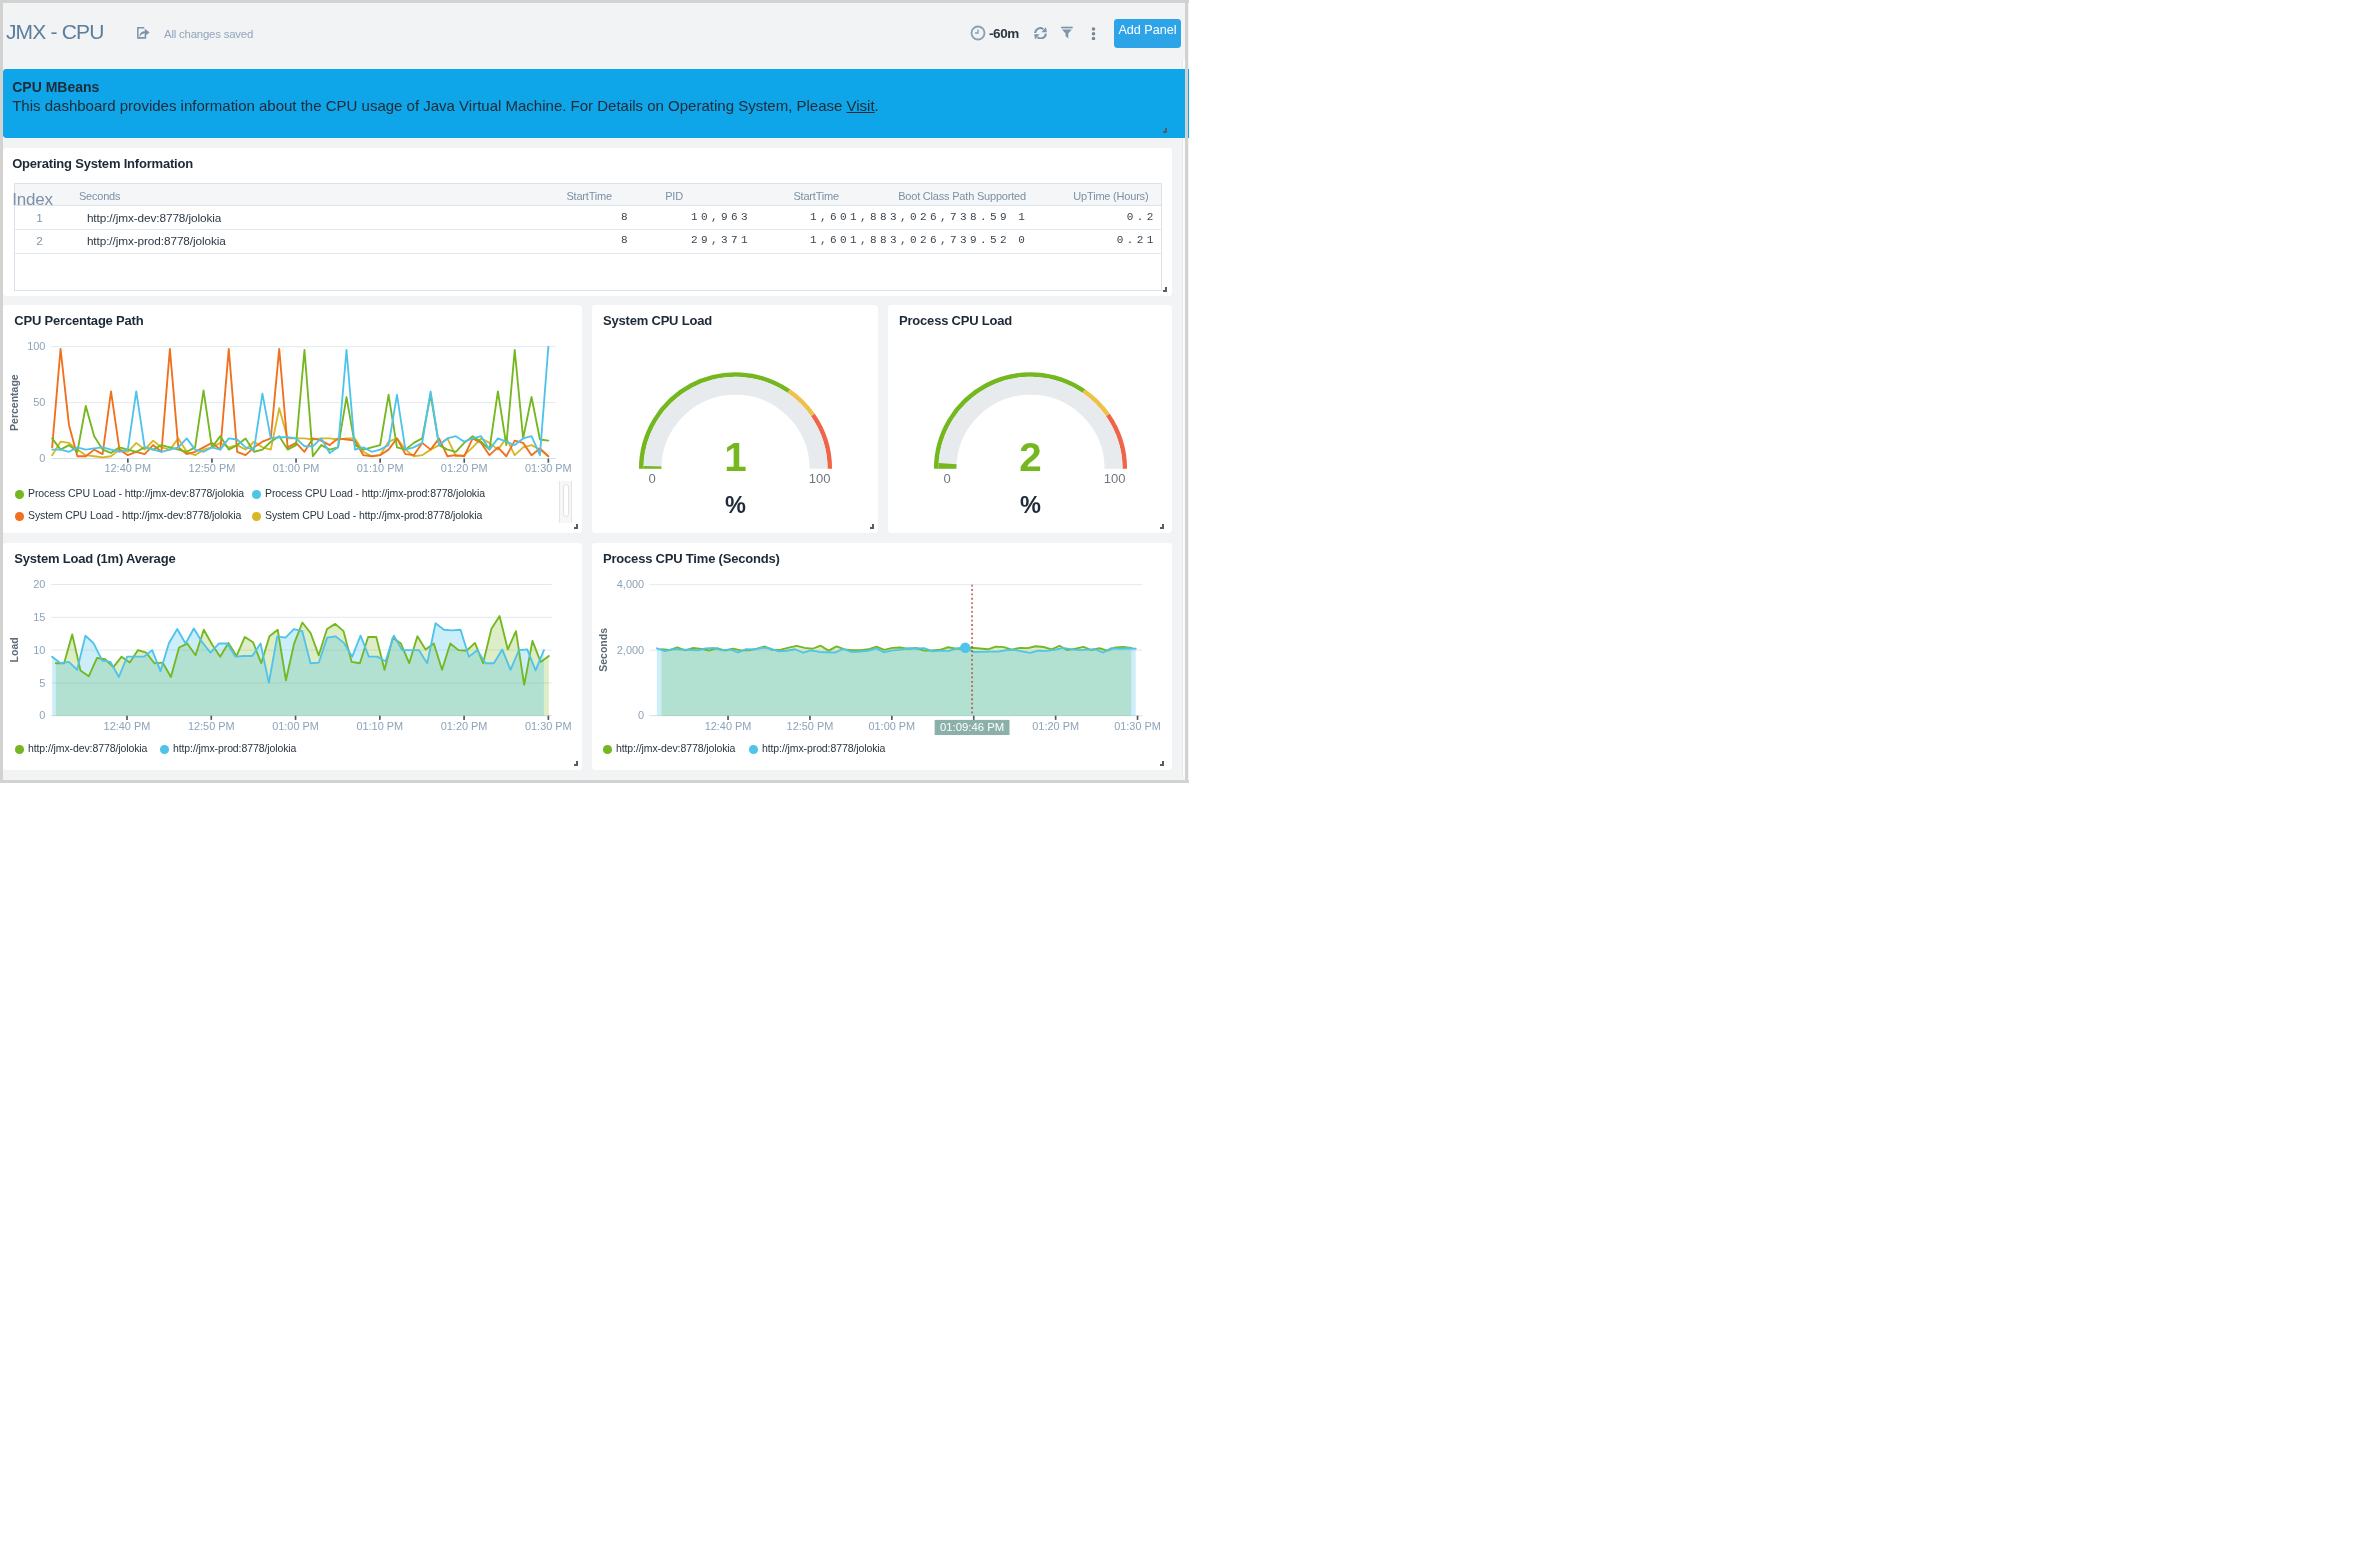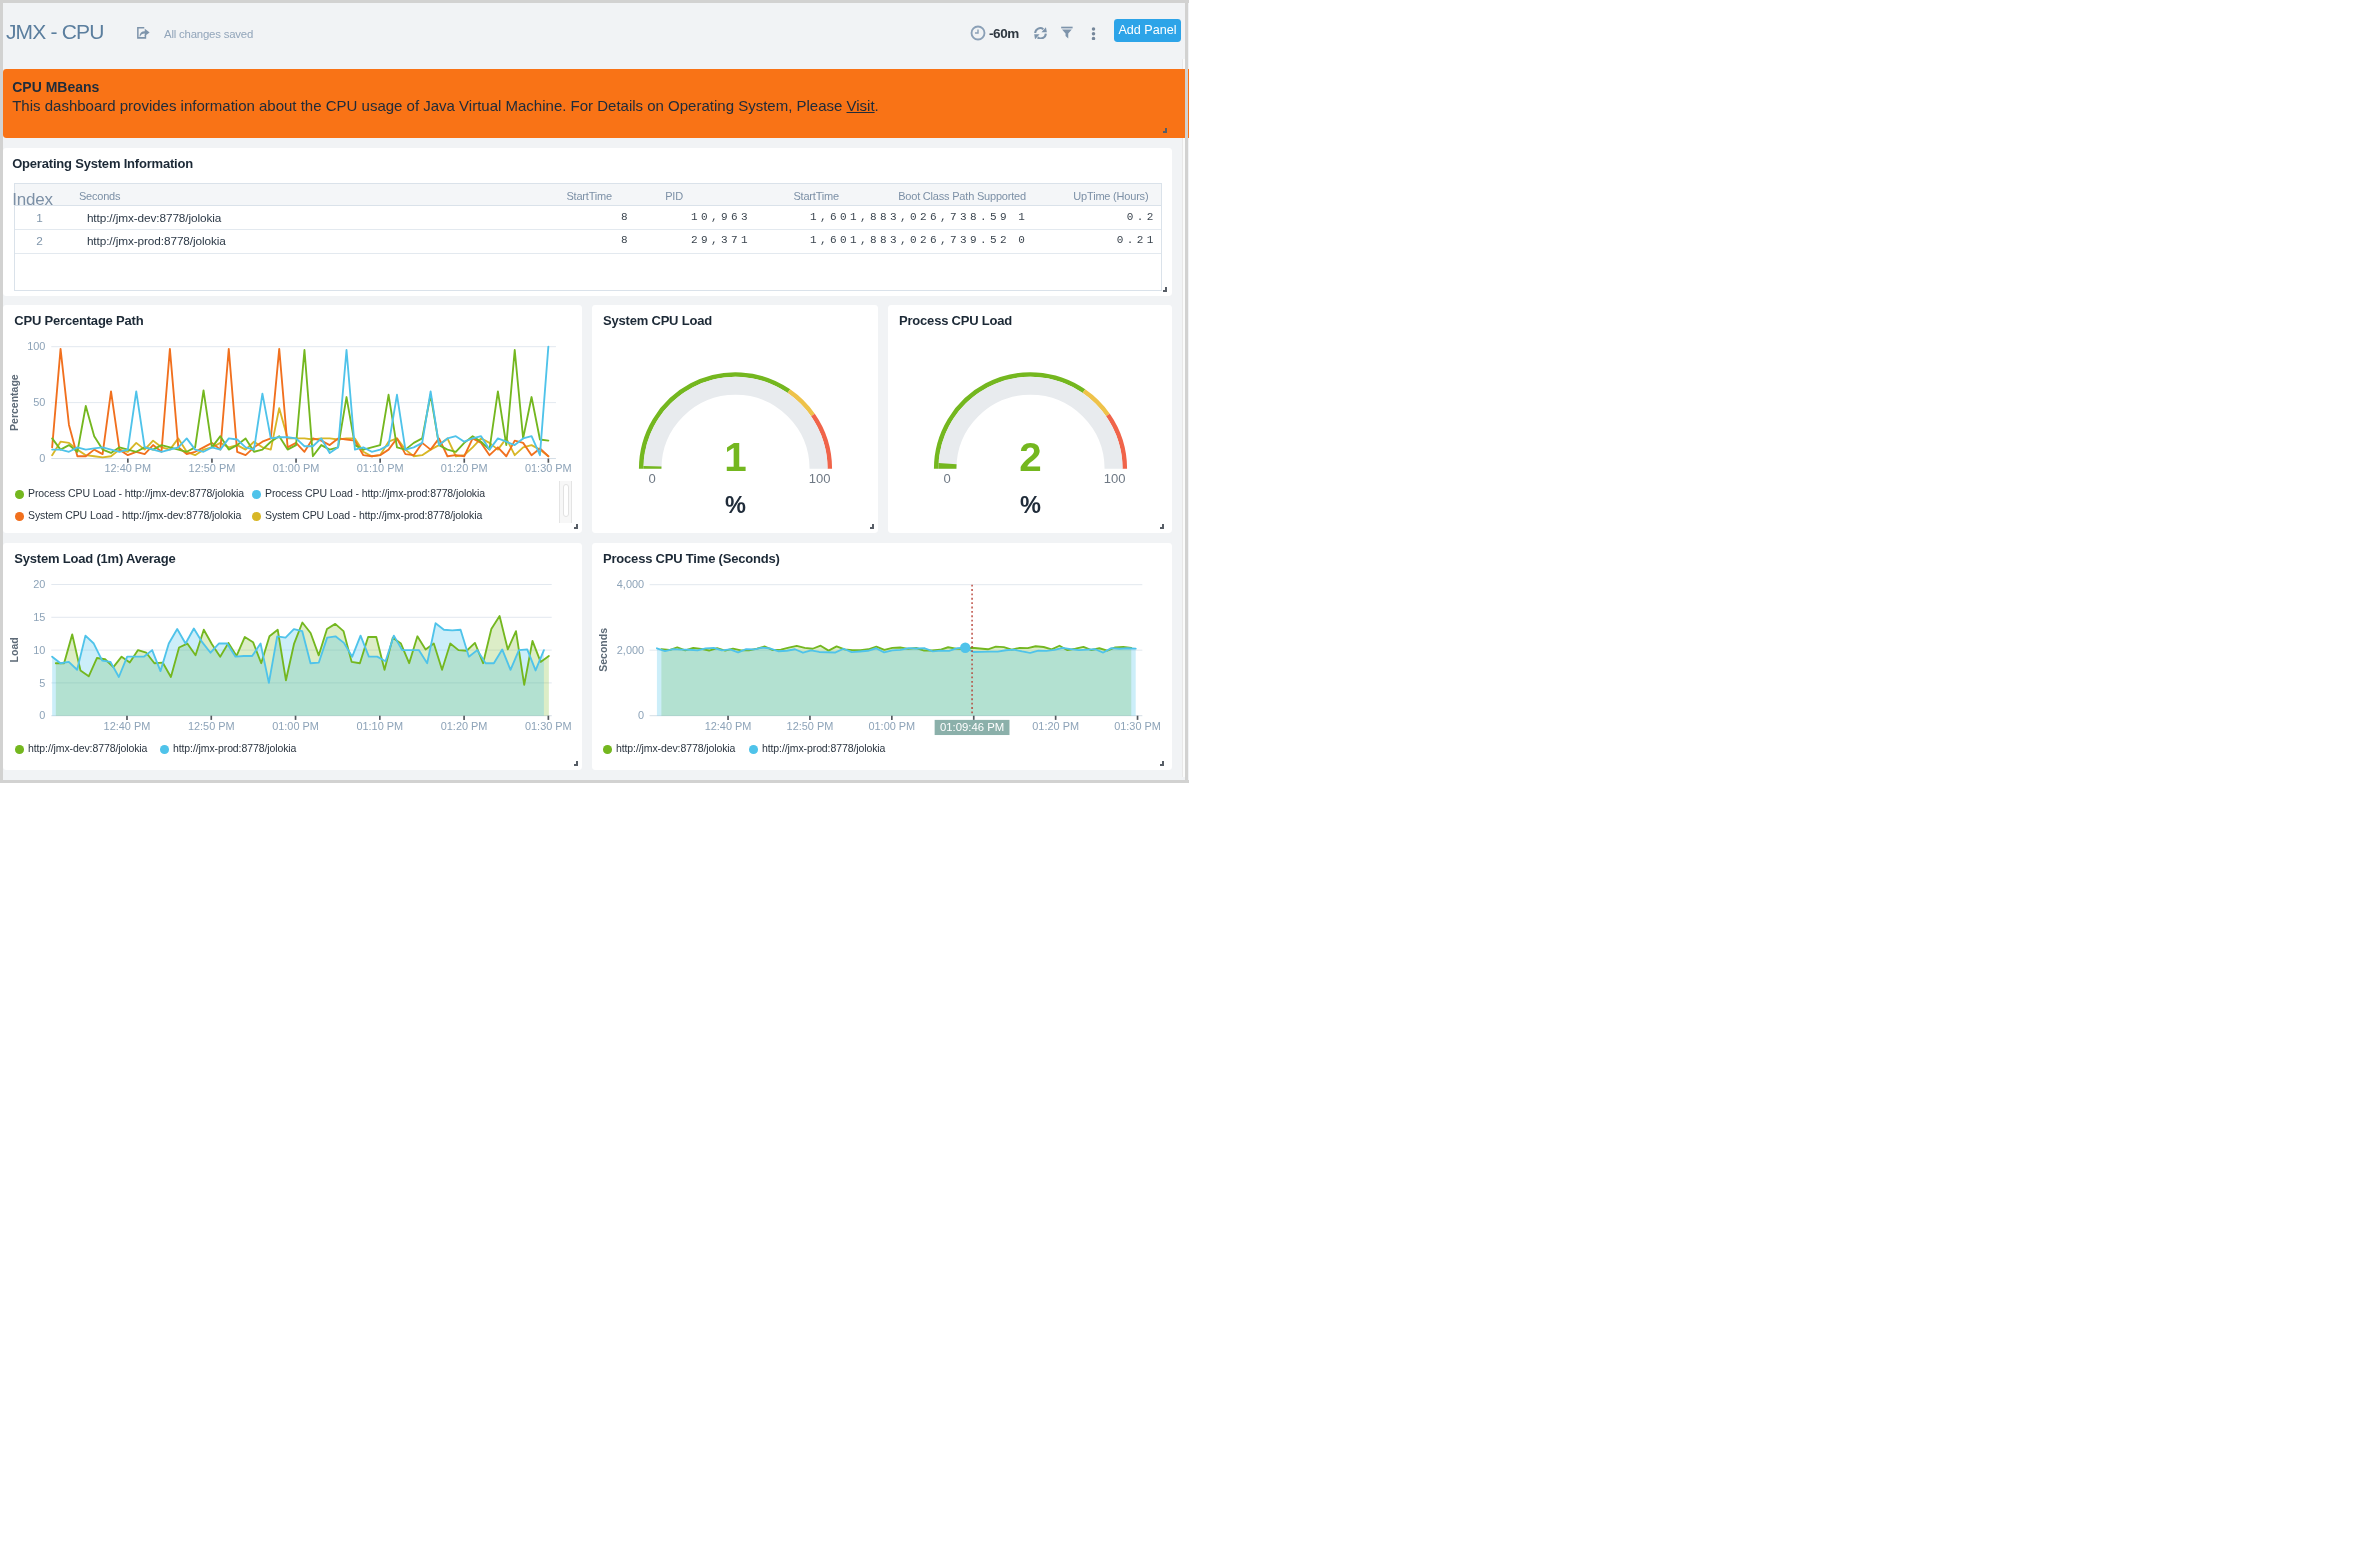--- a/index.html
+++ b/index.html
@@ -25,22 +25,22 @@
 </svg>
 <svg width="11.8" height="13.5" viewBox="0 0 14 16" style="position:absolute;left:1061px;top:26px">
 <rect x="0.2" y="0.8" width="13.6" height="2" fill="#7e94ab"></rect>
 <path d="M1.2 4 H12.8 L8.6 8.8 V14.8 L5.4 12 V8.8 Z" fill="#7e94ab"></path>
 </svg>
 <svg width="5" height="13.5" viewBox="0 0 6 16" style="position:absolute;left:1091px;top:26.5px">
 <circle cx="3" cy="2.2" r="2.1" fill="#76879b"></circle>
       <circle cx="3" cy="8" r="2.1" fill="#76879b"></circle>
       <circle cx="3" cy="13.8" r="2.1" fill="#76879b"></circle>
 </svg>
-<div style="position:absolute;left:1114px;top:19.3px;width:67px;height:23px;background:#2da4e8;border-radius:3.4px;color:#fff;font-size:12.6px;text-align:center;line-height:23px">Add Panel</div>
-<div class="panel" style="left:3.4px;top:69px;width:1308px;height:69px;background:#f97316">
+<div style="position:absolute;left:1114px;top:19.3px;width:67px;height:29px;background:#2da4e8;border-radius:3.4px;color:#fff;font-size:12.6px;text-align:center;line-height:23px">Add Panel</div>
+<div class="panel" style="left:3.4px;top:69px;width:1308px;height:69px;background:#0ea5e9">
 <div style="position:absolute;left:8.8px;top:9.7px;font-size:14px;font-weight:bold;color:#202c3a">CPU MBeans</div>
 <div style="position:absolute;left:8.8px;top:28px;font-size:15px;font-weight:normal;color:#202c3a">This dashboard provides information about the CPU usage of Java Virtual Machine. For Details on Operating System, Please <span style="text-decoration:underline">Visit</span>.</div>
 <div style="position:absolute;left:1160px;top:59px;width:3.9px;height:5px;border-right:2.2px solid #575d66;border-bottom:2.2px solid #575d66;z-index:5"></div>
 </div>
 <div class="panel" style="left:3.4px;top:148px;width:1169px;height:148px">
 <div style="position:absolute;left:8.8px;top:8.4px;font-size:13px;font-weight:bold;color:#1c2936;letter-spacing:-0.2px">Operating System Information</div>
 <div style="position:absolute;left:10.5px;top:35px;width:1148px;height:108px;border:0.8px solid #dae2ea">
 <div style="position:absolute;left:0;top:0;width:100%;height:22px;background:#f4f6f8;border-bottom:0.8px solid #dae2ea"></div>
 <div style="position:absolute;right:1108px;top:5.5px;font-size:17px;letter-spacing:-0.2px;color:#7c90a6;white-space:nowrap">Index</div>
 <div style="position:absolute;left:64px;top:5.5px;font-size:11px;letter-spacing:-0.2px;color:#7c90a6;white-space:nowrap">Seconds</div>

